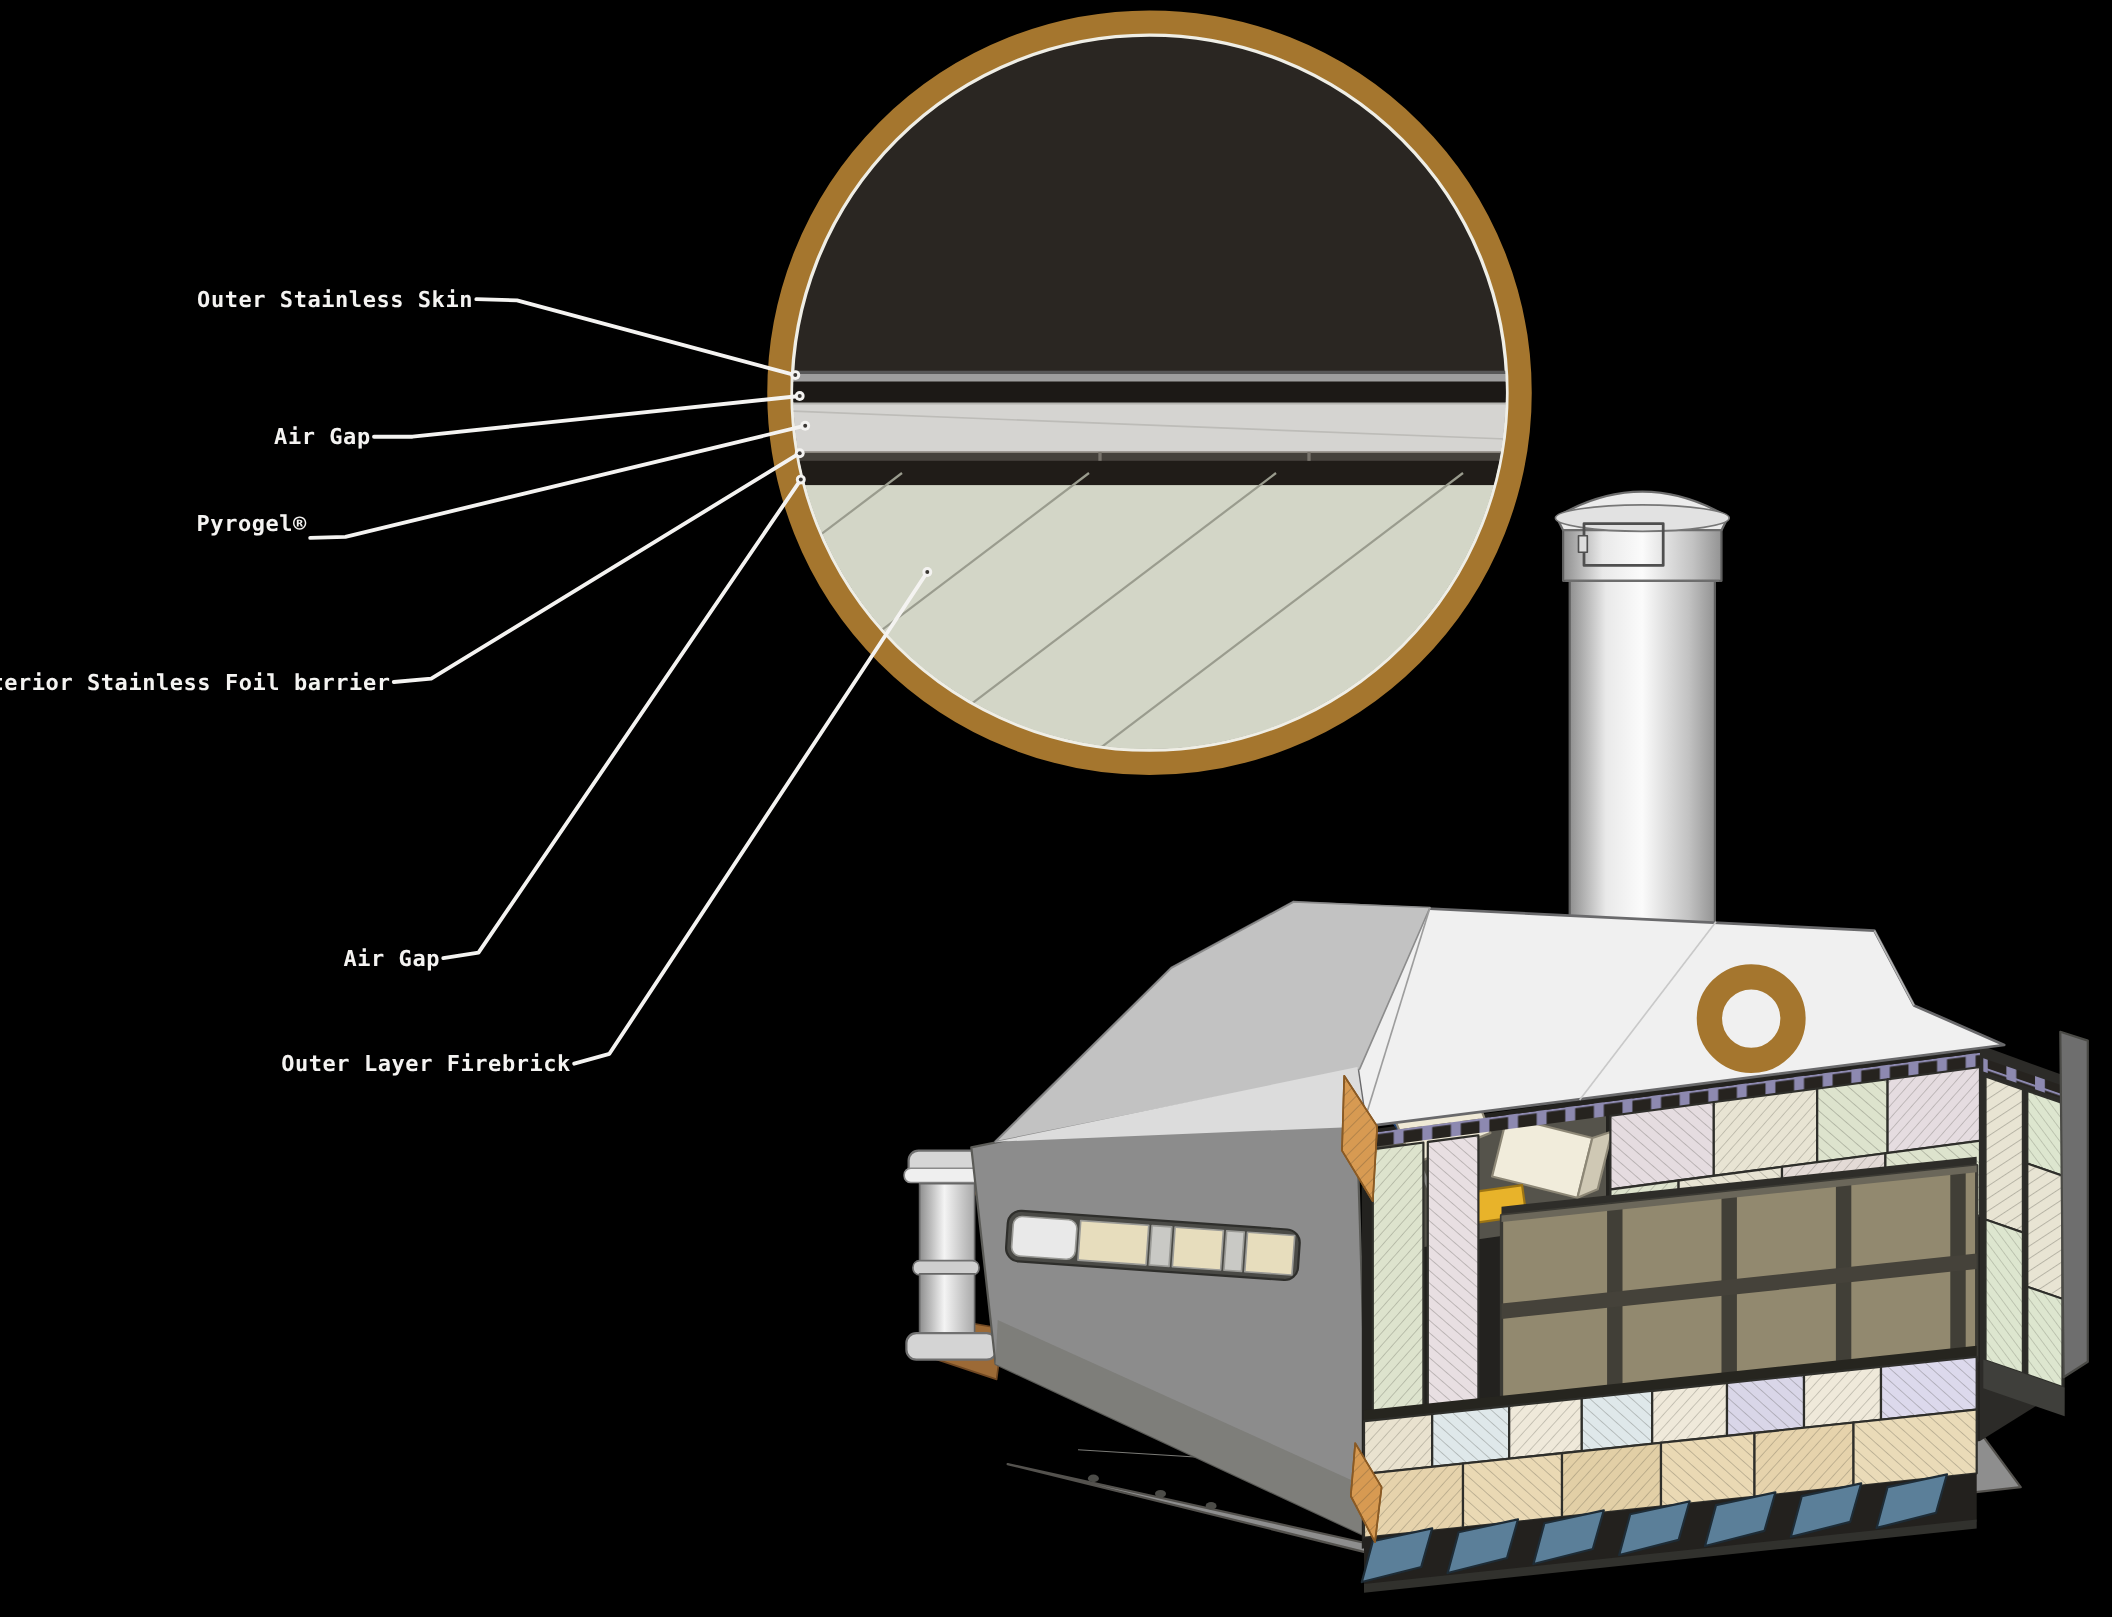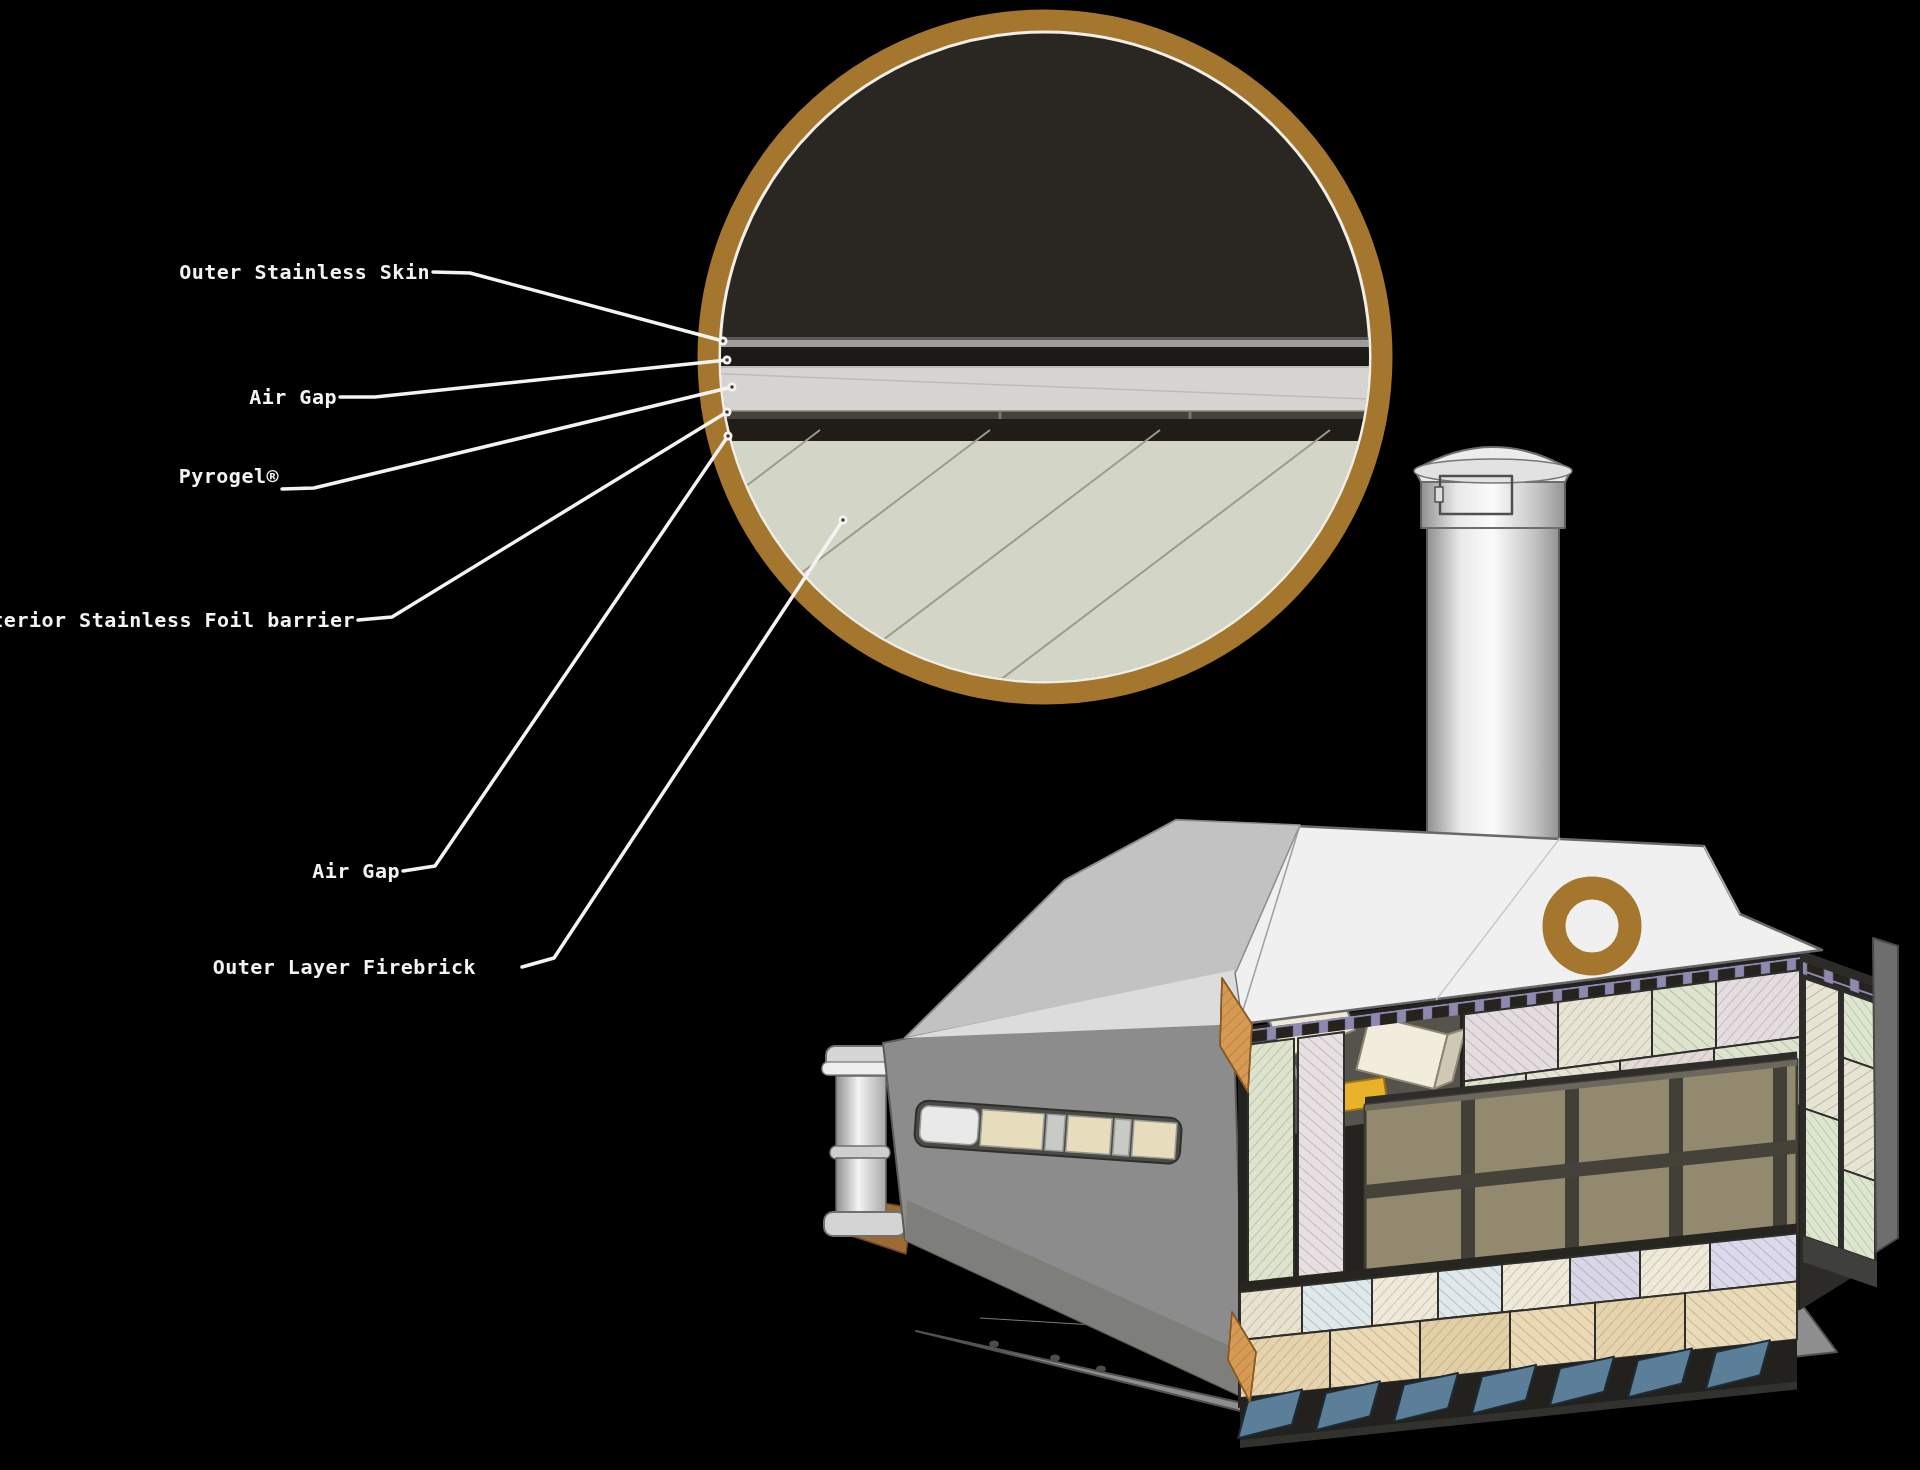--- a/index.html
+++ b/index.html
@@ -294,15 +294,15 @@
           <circle cx="843" cy="520" r="1.8"></circle>
     </g>
   </g>
 </svg>
 
 <div class="callout" style="right:1490px; top:259px;">Outer Stainless Skin</div>
 <div class="callout" style="right:1583px; top:384px;">Air Gap</div>
 <div class="callout" style="right:1641px; top:463px;">Pyrogel®</div>
 <div class="callout" style="right:1565px; top:607px;">Interior Stainless Foil barrier</div>
 <div class="callout" style="right:1520px; top:858px;">Air Gap</div>
-<div class="callout" style="right:1444px; top:954px;">Outer Layer Firebrick</div>
+<div class="callout" style="right:1401px; top:954px;">Outer Layer Firebrick</div>
 
 </div>
 
 </body></html>

